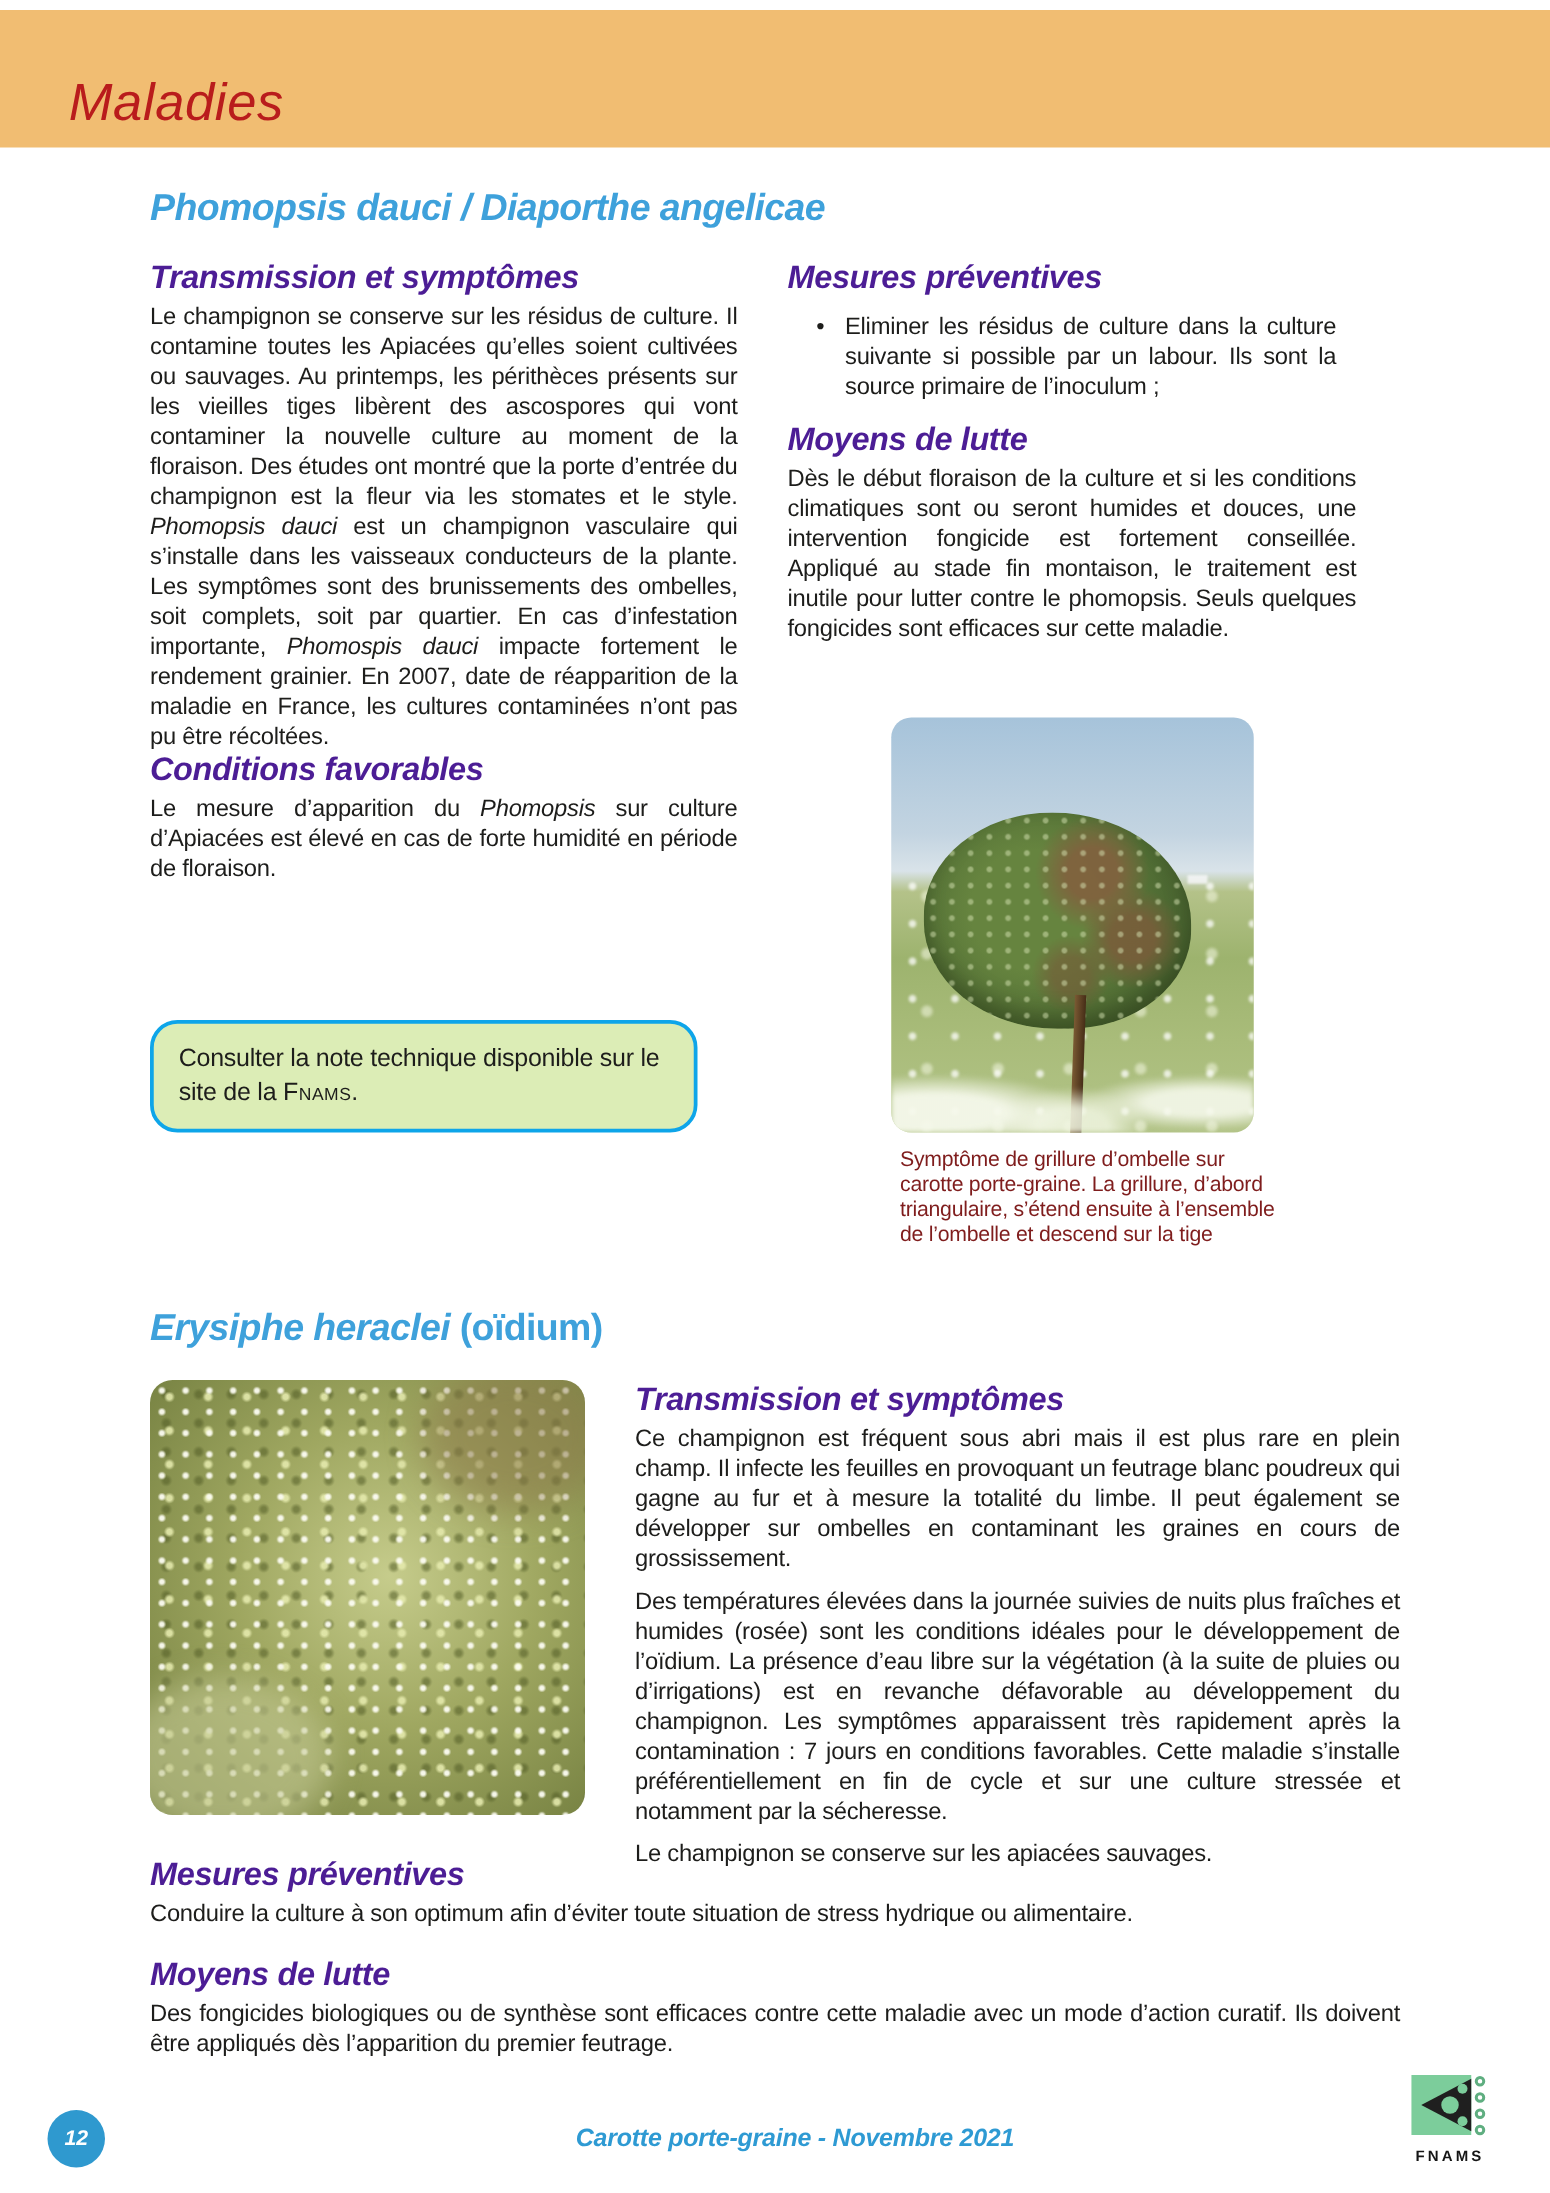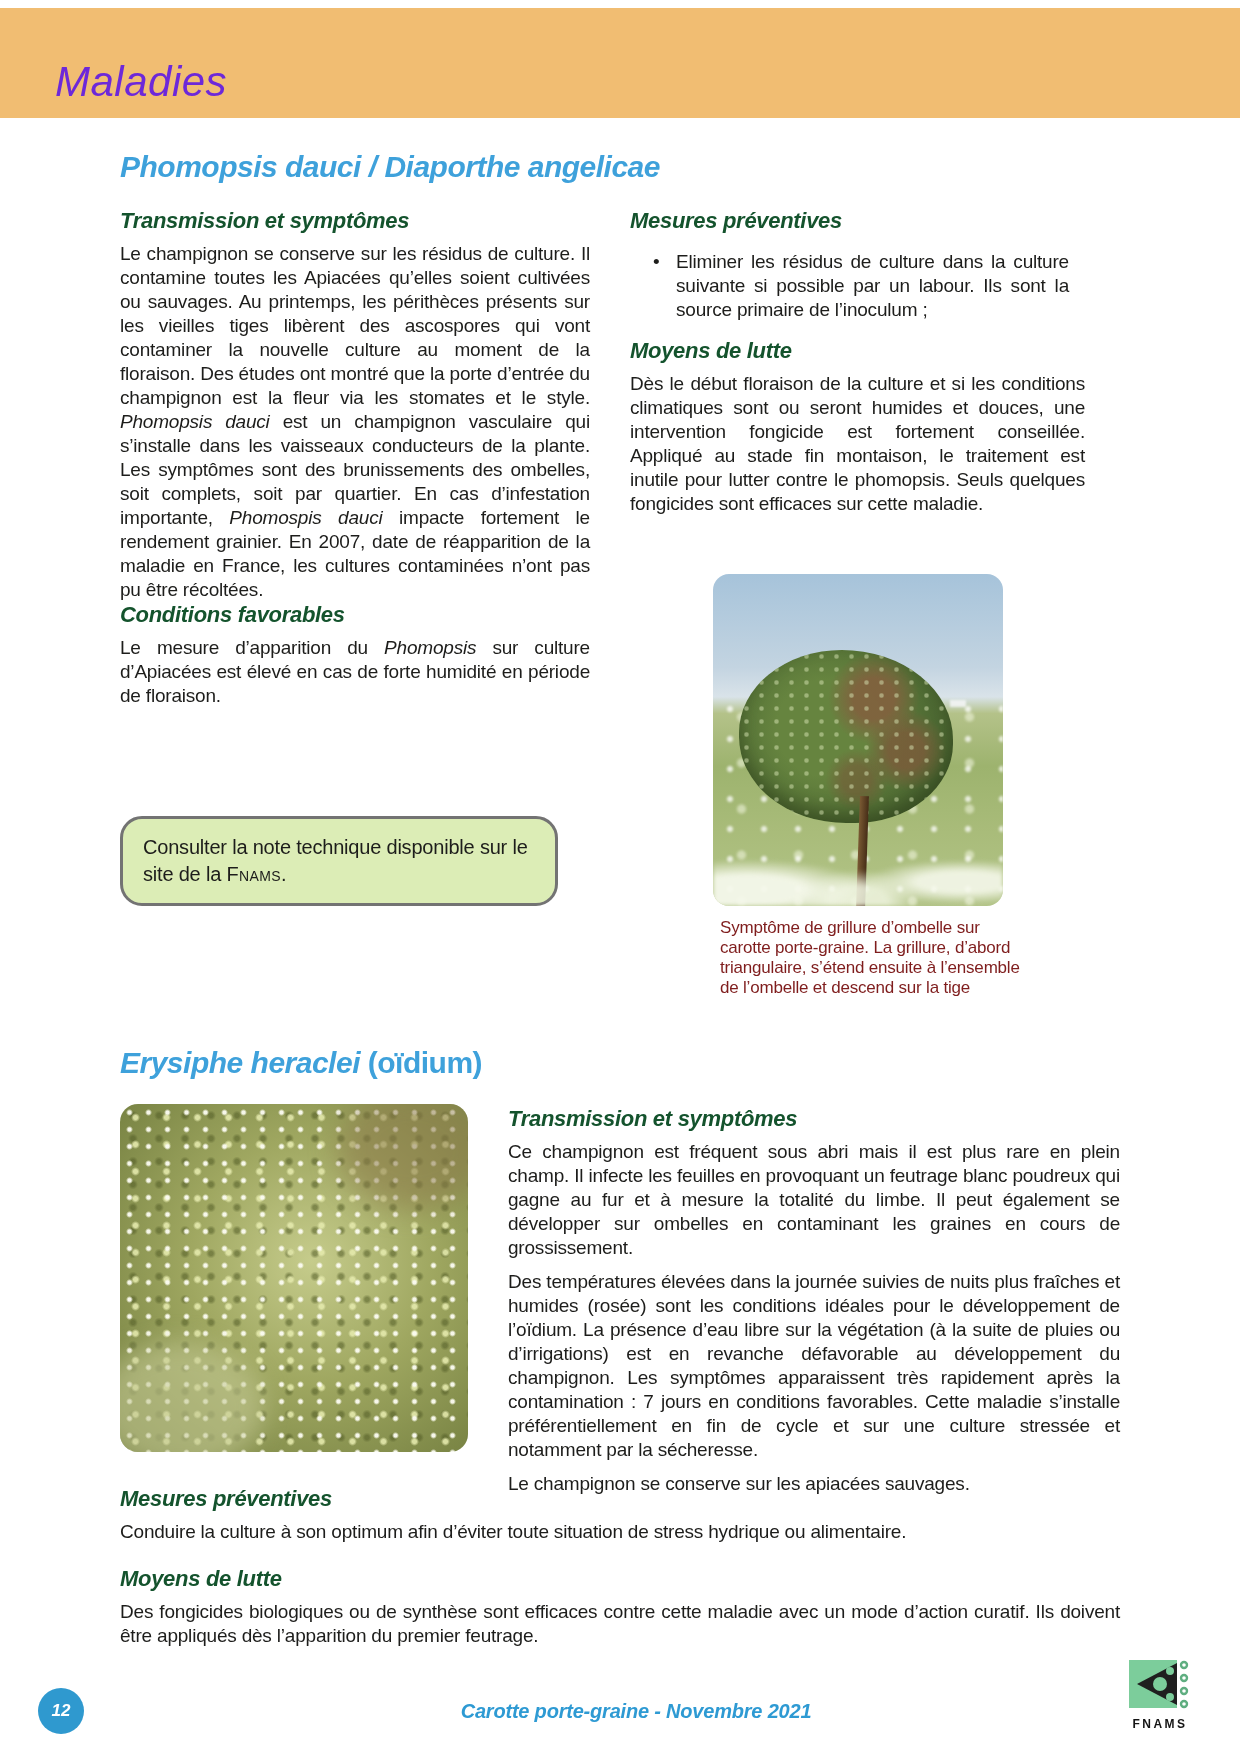--- a/index.html
+++ b/index.html
@@ -2,38 +2,38 @@
 <html><head>
 <meta charset="utf-8">
 <style>
   html,body{margin:0;padding:0;background:#ffffff;}
   .page{position:relative;width:1240px;height:1754px;background:#ffffff;overflow:hidden;
         font-family:"Liberation Sans", sans-serif;color:#1d1d1b;}
 
   
   .band{position:absolute;left:0;top:8px;width:1240px;height:110px;background:#F1BD72;}
   .band-title{position:absolute;left:55px;bottom:12px;font-size:42px;font-style:italic;
-              color:#6d28d9;letter-spacing:0.5px;}
+              color:#b91c1c;letter-spacing:0.5px;}
 
   
   .blue-title{position:absolute;margin:0;font-size:30px;font-weight:bold;font-style:italic;
               color:#3EA1DB;letter-spacing:-0.5px;}
   .blue-title .up{font-style:normal;}
-  h2.sec{font-size:22px;line-height:26px;font-weight:bold;font-style:italic;color:#14532d;
+  h2.sec{font-size:26px;line-height:26px;font-weight:bold;font-style:italic;color:#4c1d95;
          margin:0 0 8px 0;letter-spacing:-0.3px;}
   p.body{font-size:19px;line-height:24px;margin:0;text-align:justify;letter-spacing:-0.2px;}
   .it{font-style:italic;}
   .sc{font-variant:small-caps;letter-spacing:0.4px;}
 
   
   .col-left{position:absolute;left:120px;top:208px;width:470px;}
   .col-right{position:absolute;left:630px;top:208px;width:455px;}
   .h2-cond{margin-top:26px;}
   .note-box{box-sizing:border-box;width:438px;margin-top:108px;background:#DCEDB6;
-            border:3px solid #737373;border-radius:22px;padding:15px 20px;}
+            border:3px solid #0ea5e9;border-radius:22px;padding:15px 20px;}
   .note-box p{font-size:20px;line-height:27px;margin:0;letter-spacing:-0.2px;}
 
   ul.bullets{list-style:none;margin:16px;padding:0;}
   ul.bullets li{position:relative;padding-left:30px;margin:0 0 3px 0;font-size:19px;
                 line-height:24px;text-align:justify;letter-spacing:-0.2px;}
   ul.bullets li::before{content:"•";position:absolute;left:7px;top:0;}
   .h2-moyens{margin-top:18px;}
 
   
   figure.ph1{margin:58px 0 0 0;width:455px;}

